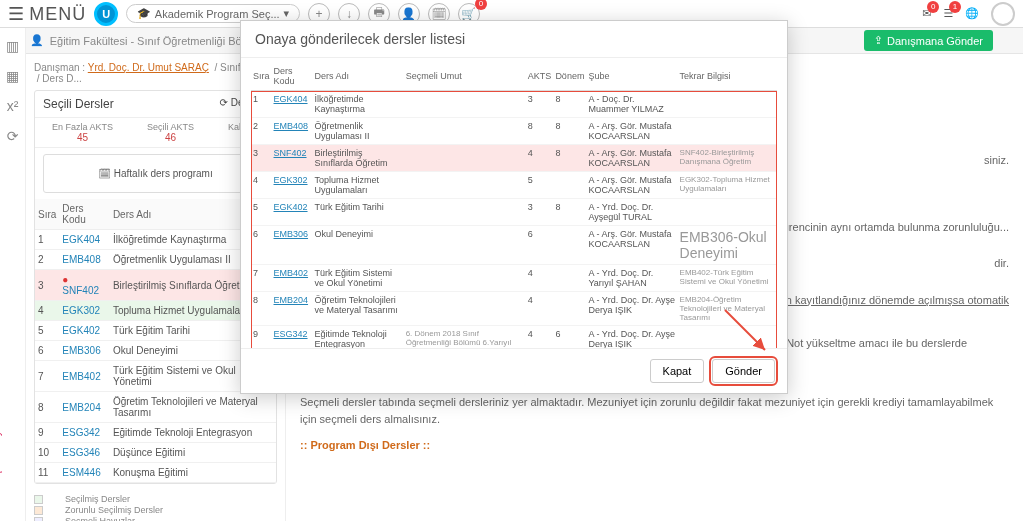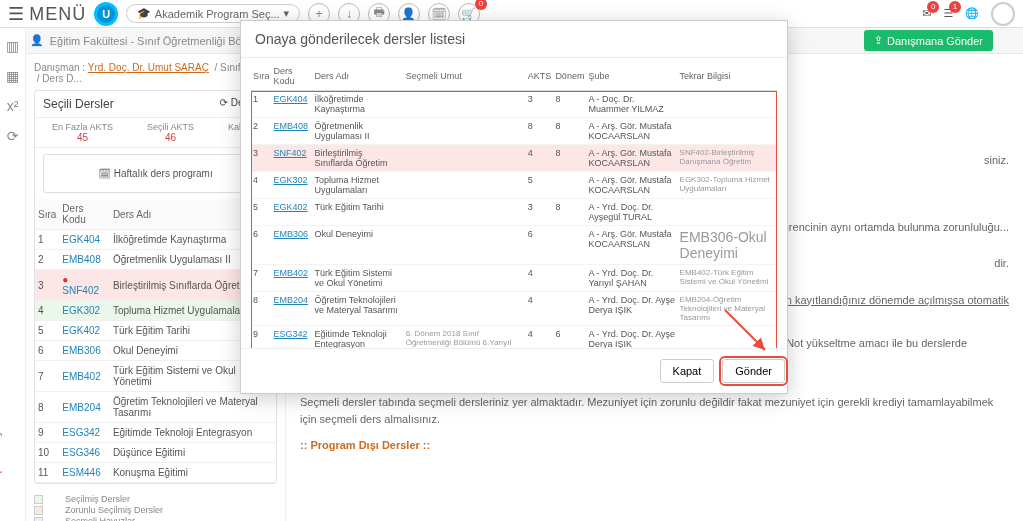--- a/index.html
+++ b/index.html
@@ -52,21 +52,21 @@
   .overlay{position:absolute;inset:0;background:rgba(0,0,0,0);} 
   .modal{position:absolute;left:240px;top:20px;width:548px;background:#fff;border:1px solid #ccc;border-radius:0;box-shadow:0 4px 20px rgba(0,0,0,.2)}
   .modal-head{padding:10px 14px;border-bottom:1px solid #eee;font-size:14px;color:#555}
   .modal-body{max-height:290px;overflow:auto;padding:4px 10px}
   .modal table{width:100%;border-collapse:collapse;font-size:9px}
   .modal th{border-bottom:1px solid #ddd;padding:4px 2px;text-align:left;color:#666;font-weight:normal}
   .modal td{border-bottom:1px solid #f3f3f3;padding:3px 2px;color:#555;vertical-align:top}
   .modal td a{color:#2384b8}
   .modal tr.pink td{background:#fde6e6}
   .modal tbody{outline:1px solid #e74c3c;outline-offset:-1px}
-  .modal-foot{padding:10px 2px;border-top:1px solid #eee;display:flex;justify-content:flex-end;gap:8px}
+  .modal-foot{padding:10px 12px;border-top:1px solid #eee;display:flex;justify-content:flex-end;gap:8px}
   .btn{border:1px solid #ccc;border-radius:3px;padding:5px 12px;font-size:11px;background:#fff;cursor:pointer}
   .btn.primary{outline:2px solid #e74c3c;outline-offset:1px}
   .arrow{position:absolute;pointer-events:none}
   .arrow svg{overflow:visible}
 </style>
 </head>
 <body>
 
 <div class="topbar">
   <span class="menu-btn">MENÜ</span>

